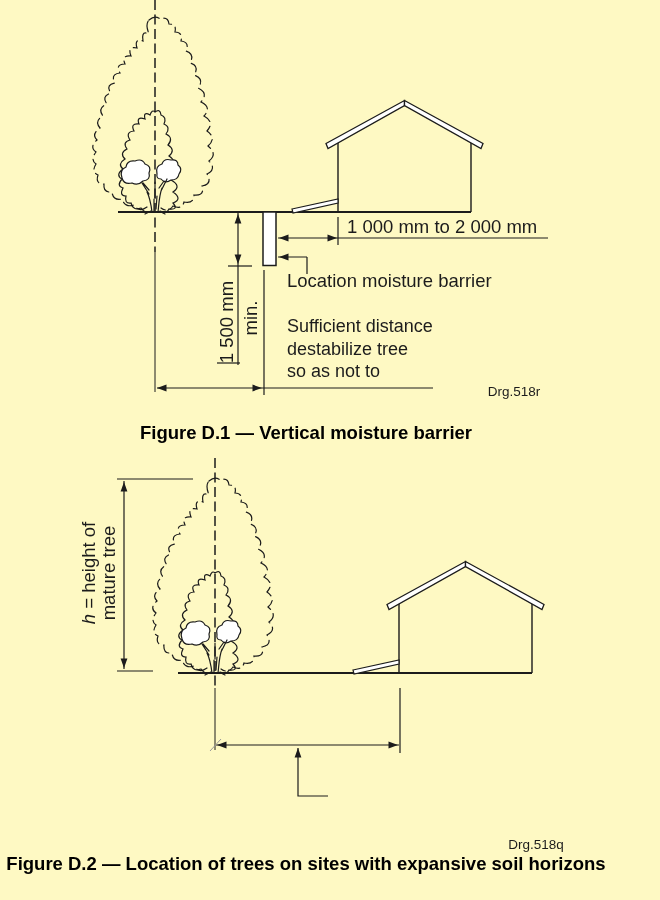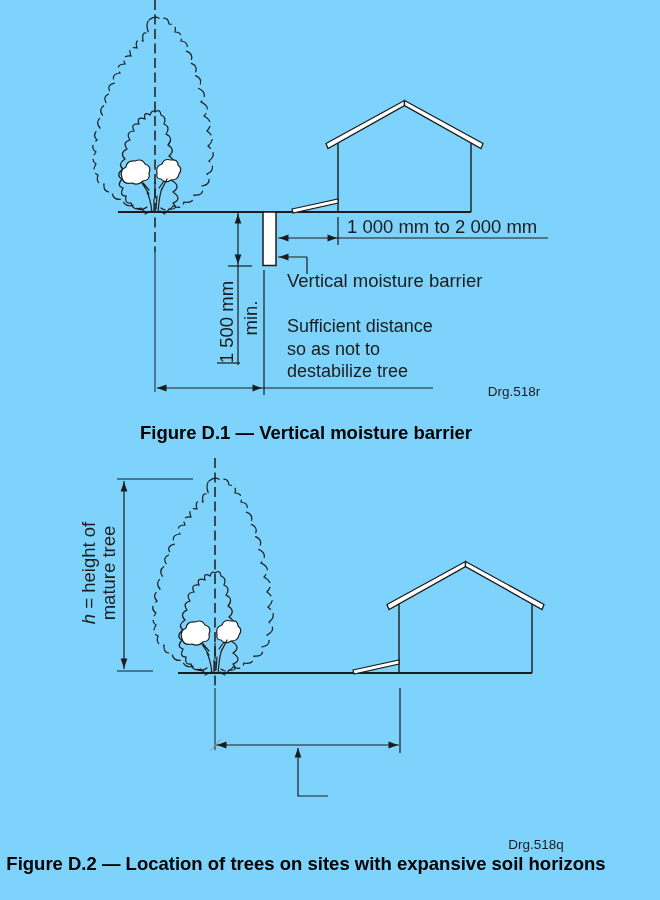--- a/index.html
+++ b/index.html
@@ -1,17 +1,17 @@
 <!DOCTYPE html>
 <html><head>
 <meta charset="utf-8">
 <style>
   html,body{margin:0;padding:0;background:#ffffff;}
   .page{
-    position:relative;width:660px;height:900px;background:#7dd3fc;
+    position:relative;width:660px;height:900px;background:#fef9c3;
     font-family:"Liberation Sans",sans-serif;color:#1c1c1c;overflow:hidden;
   }
   .art{position:absolute;left:0;top:0;width:660px;height:900px;}
   .lbl{position:absolute;font-size:18.5px;line-height:1.1;white-space:nowrap;color:#1c1c1c;}
   .note{position:absolute;font-size:18px;line-height:22.6px;white-space:nowrap;color:#1c1c1c;}
   .rot{position:absolute;transform:translate(-50%,-50%) rotate(-90deg);transform-origin:center;
        font-size:18.5px;white-space:nowrap;color:#1c1c1c;}
   .rot2{line-height:19.5px;text-align:center;}
   .drg{position:absolute;font-size:13.5px;color:#1c1c1c;text-align:center;}
   .caption{position:absolute;left:0;width:612px;text-align:center;font-weight:bold;
@@ -143,26 +143,26 @@
       </g>
       <use href="#arrow" transform="translate(298,748) rotate(90)"></use>
     </g>
   </svg>
 
   <div class="lbl" style="left:347px;top:217px;">1 000 mm to 2 000 mm</div>
 
   <div class="rot" style="left:227px;top:322px;">1 500 mm</div>
   <div class="rot" style="left:251px;top:318px;">min.</div>
 
-  <div class="lbl" style="left:287px;top:271px;">Vertical moisture barrier</div>
+  <div class="lbl" style="left:287px;top:271px;">Location moisture barrier</div>
 
   <div class="note" style="left:287px;top:315px;">
     <div>Sufficient distance</div>
+    <div>destabilize tree</div>
     <div>so as not to</div>
-    <div>destabilize tree</div>
   </div>
 
   <div class="drg" style="left:460px;top:384px;width:108px;">Drg.518r</div>
 
   <div class="caption" style="top:422px;">Figure D.1 — Vertical moisture barrier</div>
 
   <div class="rot rot2" style="left:98px;top:573px;">
     <div><span class="it">h</span><span> = height of</span></div>
     <div>mature tree</div>
   </div>

